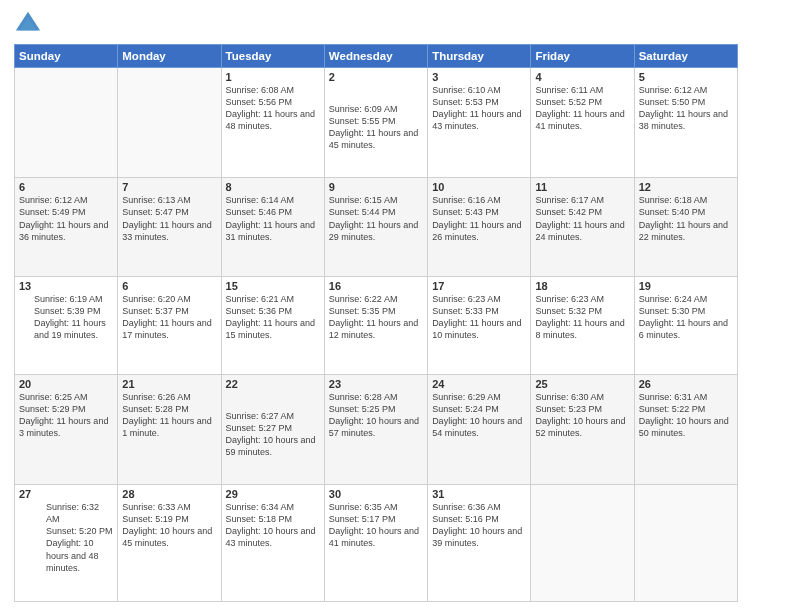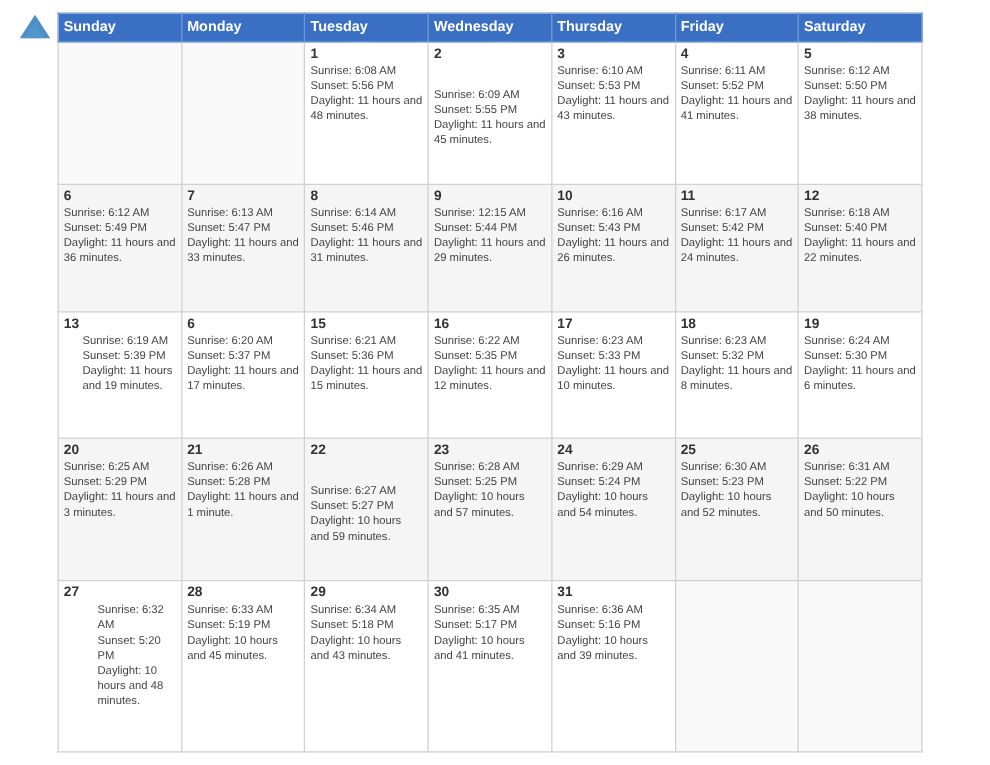--- a/index.html
+++ b/index.html
@@ -8,20 +8,21 @@
       background: #fff;
       width: 792px;
       height: 612px;
       overflow: hidden;
     }
     .page {
       width: 752px;
       height: 612px;
       padding: 10px 14px;
       display: flex;
+      flex-direction: column;
     }
     .header {
       display: flex;
       align-items: flex-start;
       justify-content: space-between;
       margin-bottom: 6px;
     }
     .logo {
       display: flex;
       align-items: center;
@@ -192,21 +193,21 @@
 Daylight: 11 hours and 33 minutes.</div>
           </td>
           <td>
             <span class="day-num">8</span>
             <div class="day-info" style="white-space: pre-line;">Sunrise: 6:14 AM
 Sunset: 5:46 PM
 Daylight: 11 hours and 31 minutes.</div>
           </td>
           <td>
             <span class="day-num">9</span>
-            <div class="day-info" style="white-space: pre-line;">Sunrise: 12:15 AM
+            <div class="day-info" style="white-space: pre-line;">Sunrise: 6:15 AM
 Sunset: 5:44 PM
 Daylight: 11 hours and 29 minutes.</div>
           </td>
           <td>
             <span class="day-num">10</span>
             <div class="day-info" style="white-space: pre-line;">Sunrise: 6:16 AM
 Sunset: 5:43 PM
 Daylight: 11 hours and 26 minutes.</div>
           </td>
           <td>

